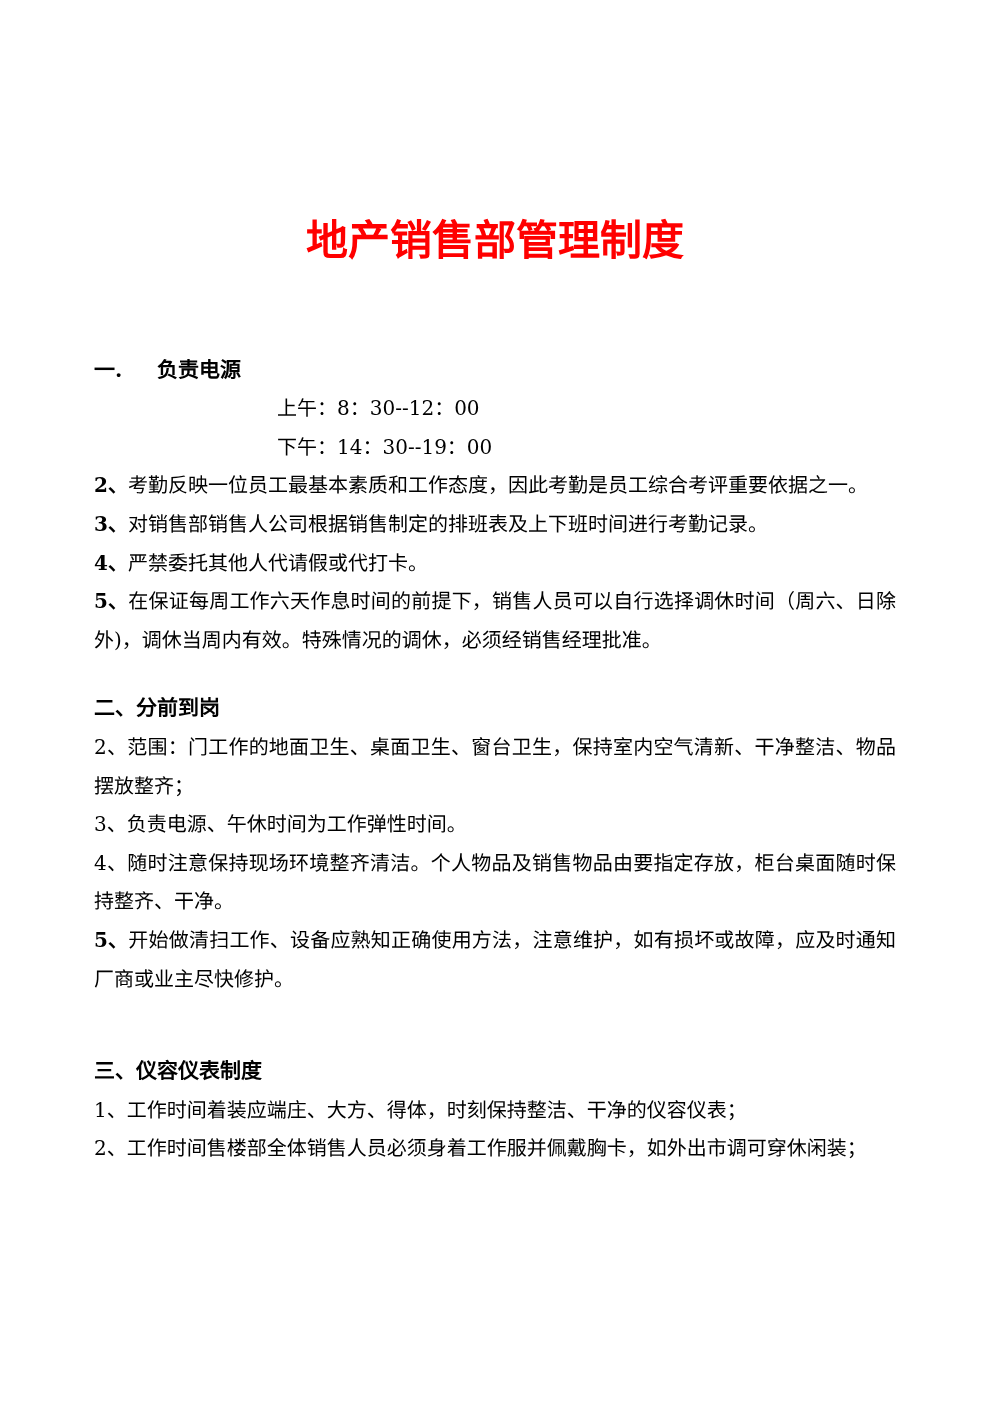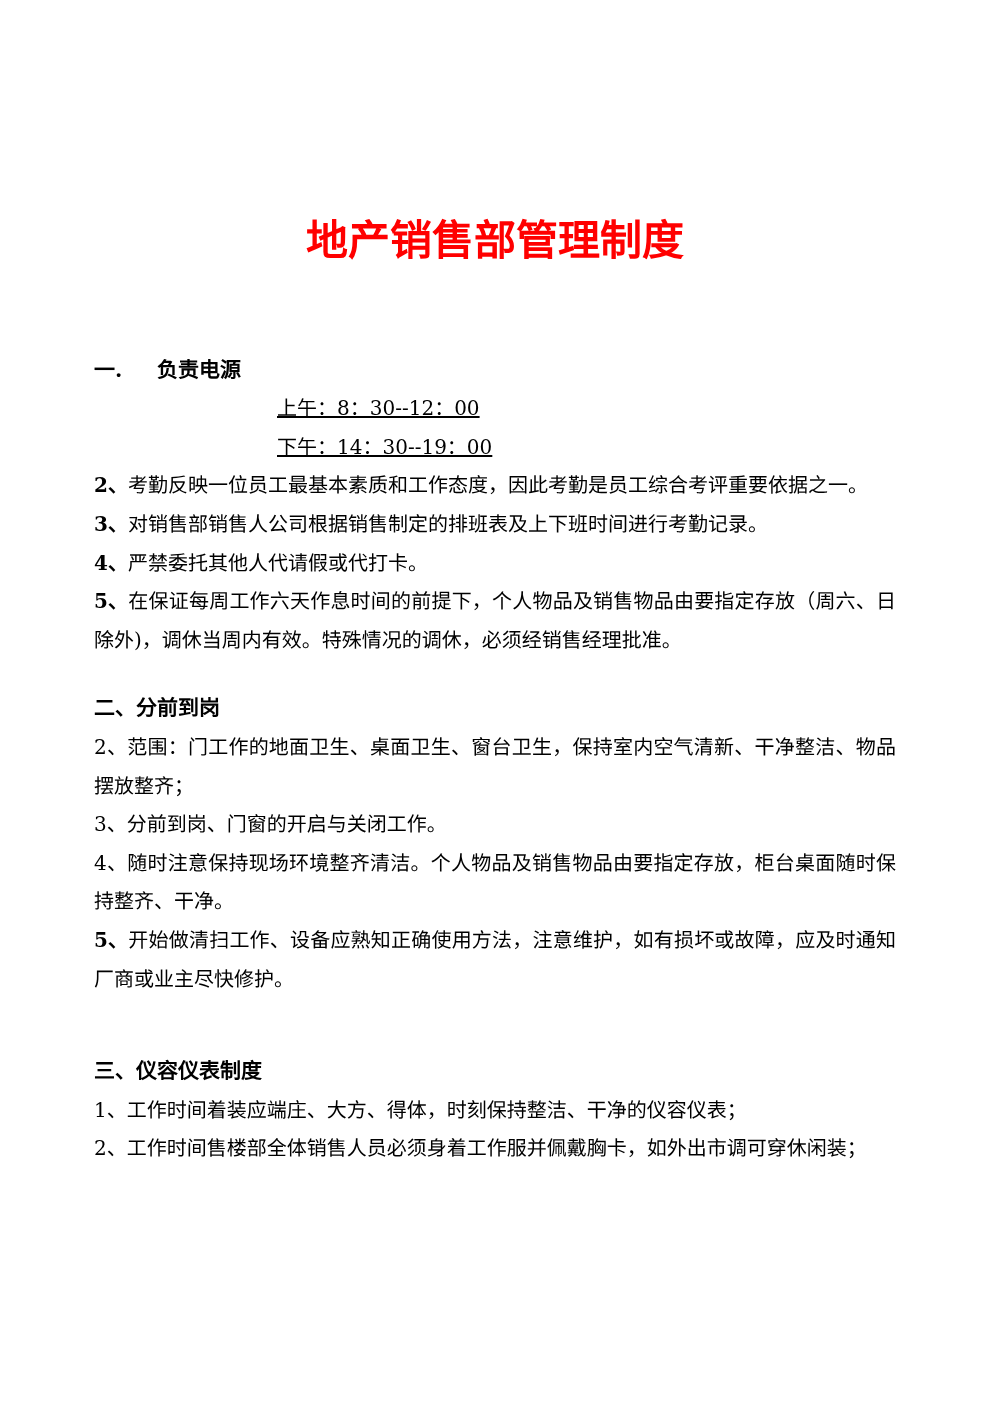--- a/index.html
+++ b/index.html
@@ -39,21 +39,20 @@
     font-weight:bold;
     text-align:left;
   }
   .h1{margin-top:82px;}
   .h2{margin-top:30px;}
   .h3{margin-top:54px;}
   .h-marker{display:inline-block;width:63px;}
   .schedule{
     padding-left:183px;
     text-align:left;
-    text-decoration:underline;
   }
   .item-hang{
     padding-left:46px;
     text-indent:-46px;
   }
   .bn{font-weight:bold;}
 </style>
 </head>
 <body>
 
@@ -62,26 +61,26 @@
   <h1 class="doc-title">地产销售部管理制度</h1>
 
   <p class="heading h1"><span class="h-marker">一.</span><span>负责电源</span></p>
 
   <p class="p schedule">上午：8：30--12：00</p>
   <p class="p schedule">下午：14：30--19：00</p>
 
   <p class="p"><span class="bn">2、</span><span>考勤反映一位员工最基本素质和工作态度，因此考勤是员工综合考评重要依据之一。</span></p>
   <p class="p"><span class="bn">3、</span><span>对销售部销售人公司根据销售制定的排班表及上下班时间进行考勤记录。</span></p>
   <p class="p"><span class="bn">4、</span><span>严禁委托其他人代请假或代打卡。</span></p>
-  <p class="p"><span class="bn">5、</span><span>在保证每周工作六天作息时间的前提下，个人物品及销售物品由要指定存放（周六、日除外)，调休当周内有效。特殊情况的调休，必须经销售经理批准。</span></p>
+  <p class="p"><span class="bn">5、</span><span>在保证每周工作六天作息时间的前提下，销售人员可以自行选择调休时间（周六、日除外)，调休当周内有效。特殊情况的调休，必须经销售经理批准。</span></p>
 
   <p class="heading h2">二、分前到岗</p>
 
   <p class="p"><span>2、</span><span>范围：门工作的地面卫生、桌面卫生、窗台卫生，保持室内空气清新、干净整洁、物品摆放整齐；</span></p>
-  <p class="p"><span>3、</span><span>分前到岗、门窗的开启与关闭工作。</span></p>
+  <p class="p"><span>3、</span><span>负责电源、午休时间为工作弹性时间。</span></p>
   <p class="p"><span>4、</span><span>随时注意保持现场环境整齐清洁。个人物品及销售物品由要指定存放，柜台桌面随时保持整齐、干净。</span></p>
   <p class="p"><span class="bn">5、</span><span>开始做清扫工作、设备应熟知正确使用方法，注意维护，如有损坏或故障，应及时通知厂商或业主尽快修护。</span></p>
 
   <p class="heading h3">三、仪容仪表制度</p>
 
   <p class="p"><span>1、</span><span>工作时间着装应端庄、大方、得体，时刻保持整洁、干净的仪容仪表；</span></p>
   <p class="p"><span>2、</span><span>工作时间售楼部全体销售人员必须身着工作服并佩戴胸卡，如外出市调可穿休闲装；</span></p>
 
 </div>
 

